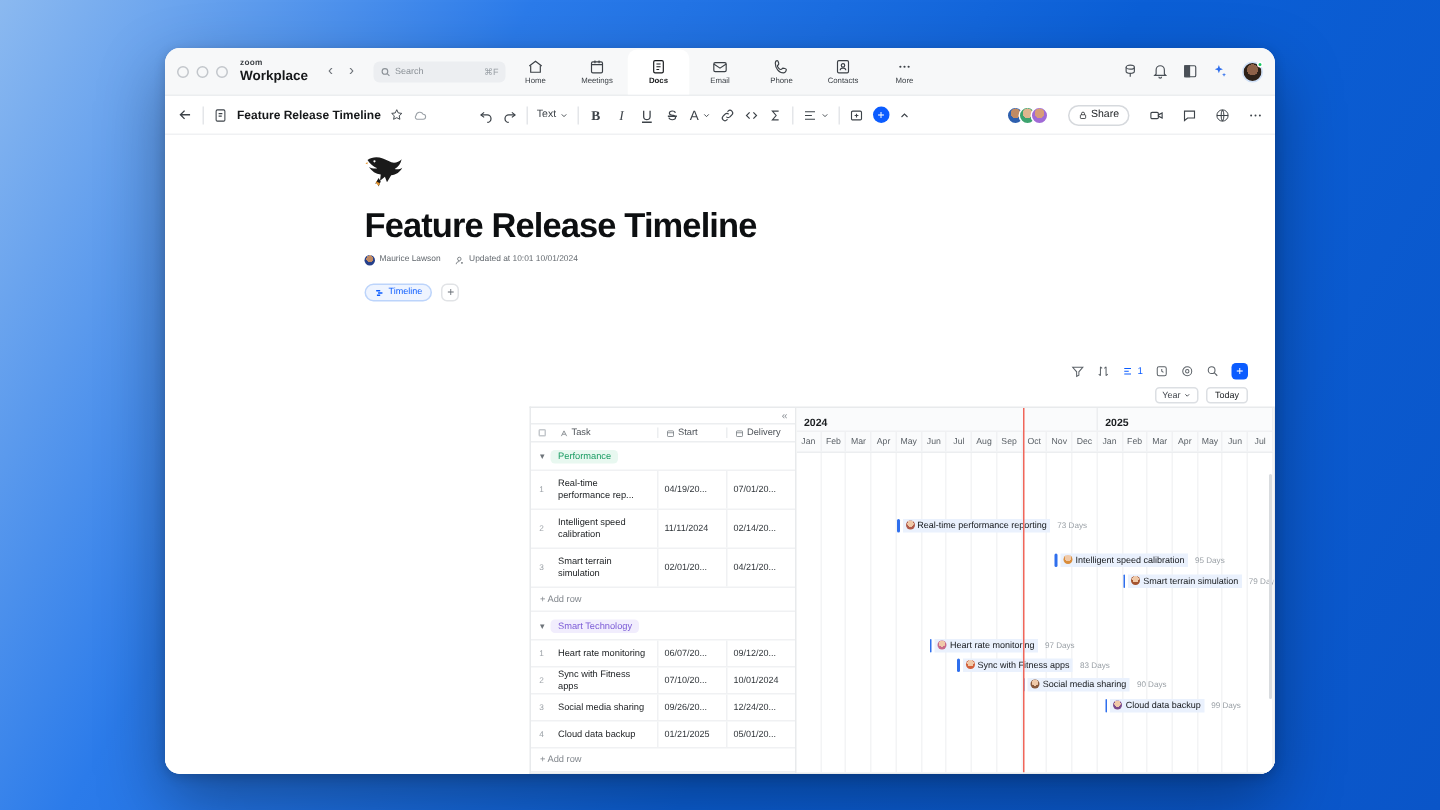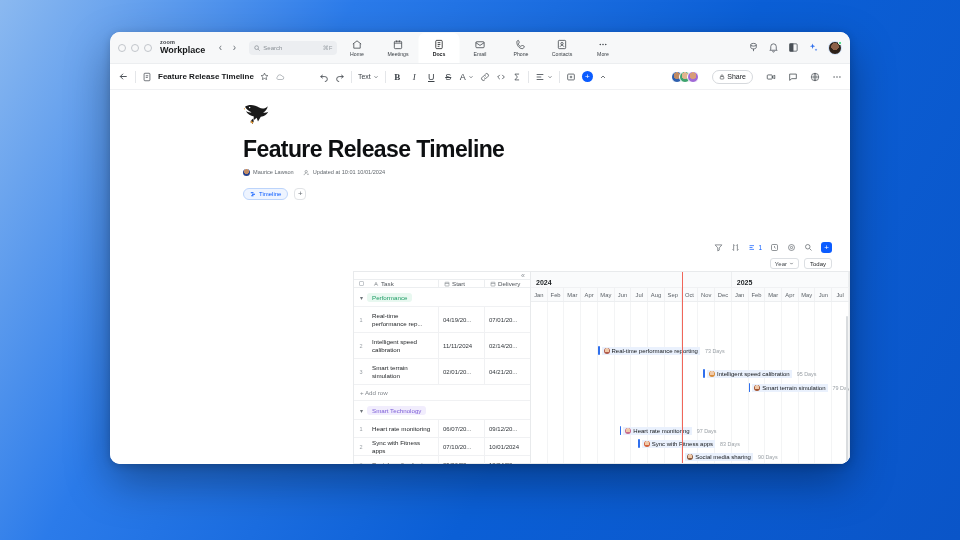--- a/index.html
+++ b/index.html
@@ -4,21 +4,21 @@
 <style>
   * { box-sizing: border-box; margin:0; padding:0; }
   html,body { width:960px; height:540px; overflow:hidden; }
   body {
     font-family: "Liberation Sans", sans-serif;
     background: linear-gradient(120deg, #8bb9f0 0%, #2b7bea 28%, #0b5fd6 60%, #0a55c8 100%);
     position:relative;
   }
   
   #window {
-    position:absolute; left:110px; top:32px; width:740px; height:432px;
+    position:absolute; left:110px; top:32px; width:740px; height:484px;
     background:#fff; border-radius:10px;
     box-shadow: 0 18px 44px rgba(0,0,0,.34), 0 2px 8px rgba(0,0,0,.18);
     overflow:hidden; display:flex; flex-direction:column;
   }
   
   .titlebar {
     height:32px; background:#f7f8f9; display:flex; align-items:center;
     padding:0 8px; position:relative; flex:0 0 32px;
     border-bottom:1px solid #eceef0;
   }

